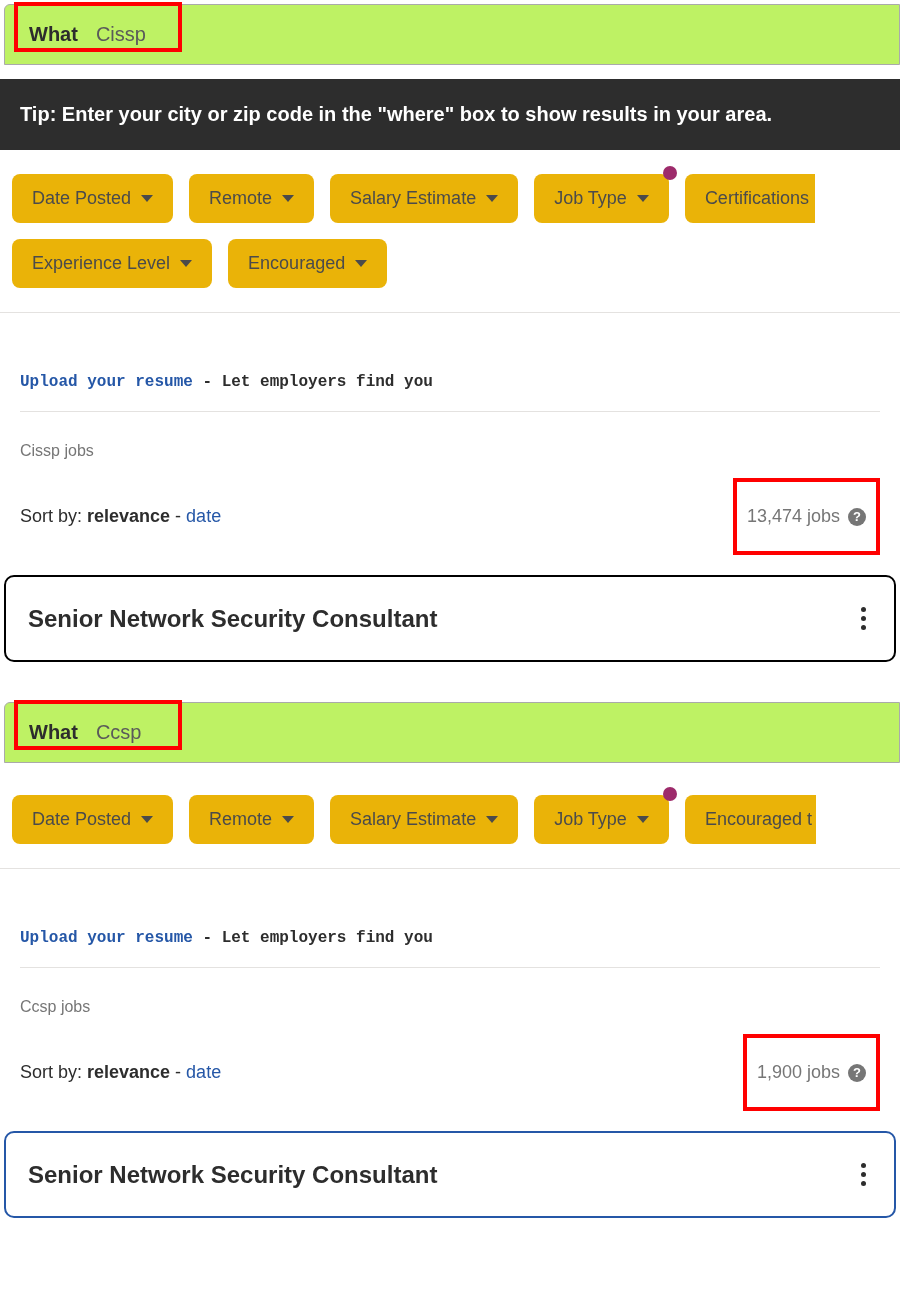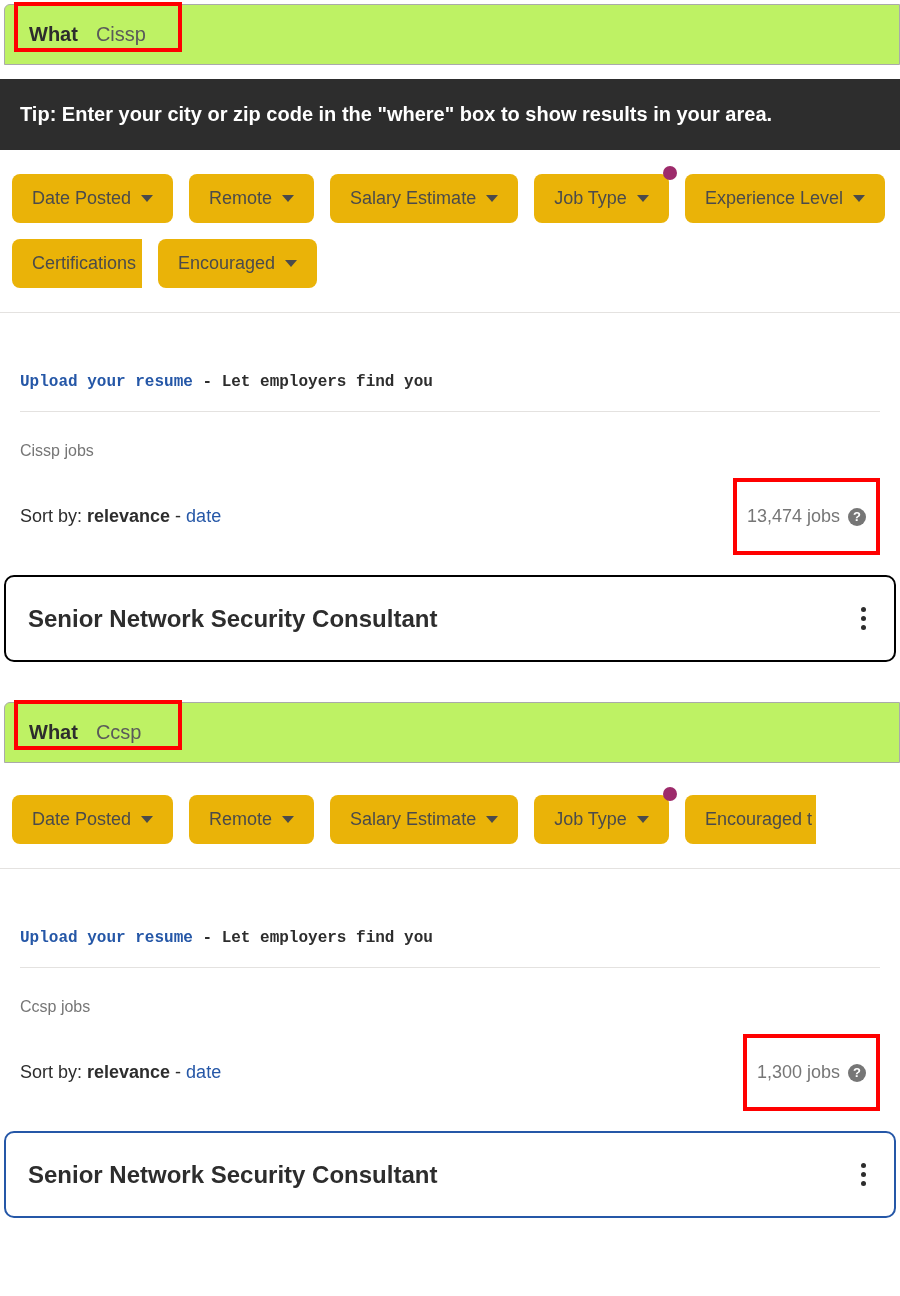--- a/index.html
+++ b/index.html
@@ -188,26 +188,26 @@
       <span class="caret"></span>
     </div>
     <div class="filter-pill">
       <span>Salary Estimate</span>
       <span class="caret"></span>
     </div>
     <div class="filter-pill dot-badge">
       <span>Job Type</span>
       <span class="caret"></span>
     </div>
-    <div class="filter-pill">
-      <span>Experience Level</span>
-      <span class="caret"></span>
-    </div>
     <div class="filter-pill" style="border-top-right-radius:0;border-bottom-right-radius:0;padding-right:6px;">
       <span>Certifications</span>
+    </div>
+    <div class="filter-pill">
+      <span>Experience Level</span>
+      <span class="caret"></span>
     </div>
     <div class="filter-pill">
       <span>Encouraged</span>
       <span class="caret"></span>
     </div>
   </div>
 
   <hr class="thin-divider">
 
   <div class="content">
@@ -278,21 +278,21 @@
       <span class="upload-link">Upload your resume</span><span class="upload-text"> - Let employers find you</span>
     </div>
 
     <div class="query-label">Ccsp jobs</div>
 
     <div class="sort-row">
       <div class="sort-left">
         <span class="label">Sort by: </span><span class="rel">relevance</span><span class="label"> - </span><span class="date">date</span>
       </div>
       <div class="jobs-count-wrap">
-        <span>1,300 jobs</span>
+        <span>1,900 jobs</span>
         <span class="help-icon">?</span>
       </div>
     </div>
   </div>
 
   <div class="job-card blue-border">
     <div class="job-title">Senior Network Security Consultant</div>
     <div class="kebab">
         <span></span>
         <span></span>

